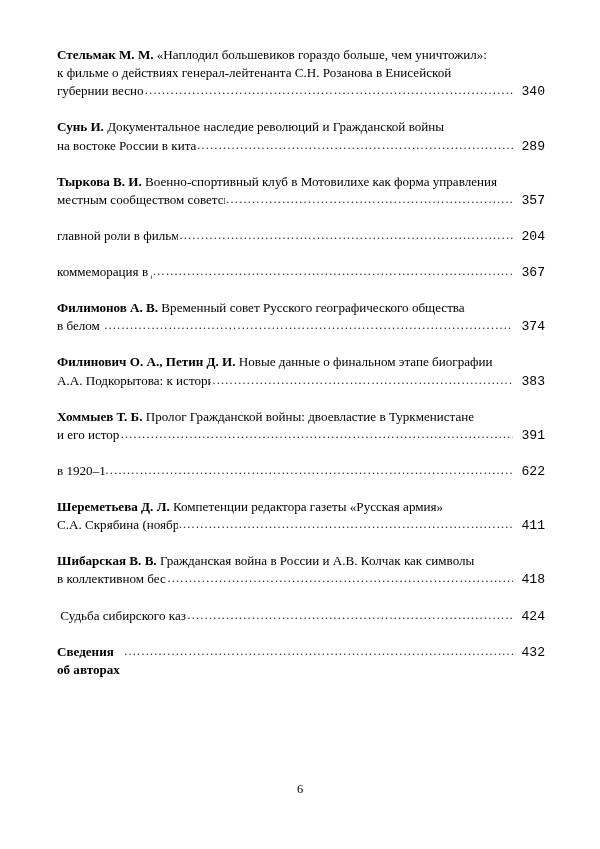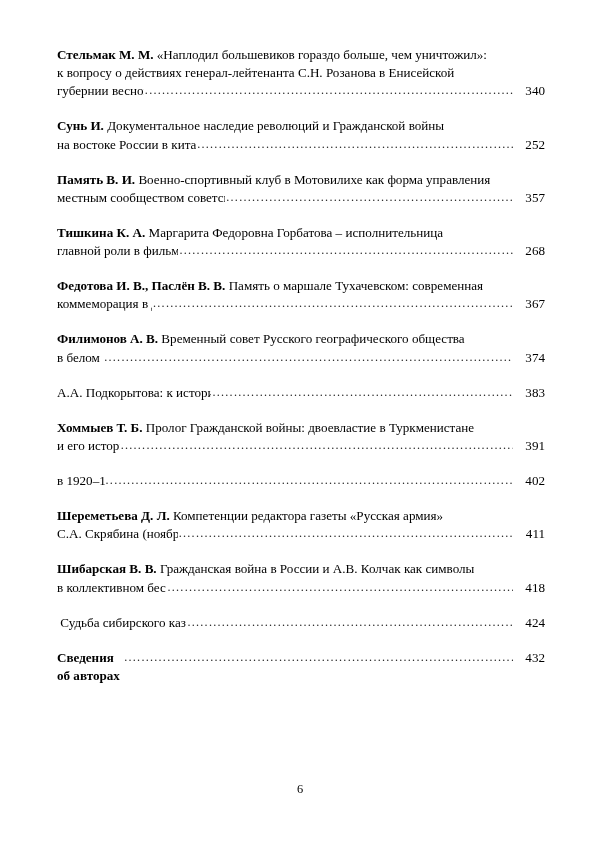--- a/index.html
+++ b/index.html
@@ -74,20 +74,21 @@
   }
   .leader-dots::before {
     content: "........................................................................................................................................................................";
   }
   .page-num {
     flex: 0 0 auto;
     text-align: right;
     min-width: 26px;
     padding-left: 5px;
     font-size: 13.1px;
+    font-family: Liberation Mono, monospace;
   }
 
   
   .entry-line {
     display: block;
   }
 
   .folio {
     position: absolute;
     left: 0;
@@ -101,80 +102,79 @@
 </style>
 </head>
 <body>
 
 <div class="page">
 
   <div class="toc" id="toc-list">
       <div class="entry">
         <div class="entry-body">
           <div class="entry-line"><span class="author">Стельмак М. М.</span><span class="title"> «Наплодил большевиков гораздо больше, чем уничтожил»:</span></div>
-          <div class="entry-line title">к вопросу о действиях генерал-лейтенанта С.Н. Розанова в Енисейской</div>
+          <div class="entry-line title">к фильме о действиях генерал-лейтенанта С.Н. Розанова в Енисейской</div>
           <div class="leader-row">
             <span class="leader-tail">губернии весной-летом 1919 г.</span>
             <span class="leader-dots"></span>
             <span class="page-num">340</span>
           </div>
         </div>
       </div>
       <div class="entry">
         <div class="entry-body">
           <div class="entry-line"><span class="author">Сунь И.</span><span class="title"> Документальное наследие революций и Гражданской войны</span></div>
           <div class="leader-row">
             <span class="leader-tail">на востоке России в китайских государственных архивах</span>
             <span class="leader-dots"></span>
-            <span class="page-num">252</span>
-          </div>
-        </div>
-      </div>
-      <div class="entry">
-        <div class="entry-body">
-          <div class="entry-line"><span class="author">Память В. И.</span><span class="title"> Военно-спортивный клуб в Мотовилихе как форма управления</span></div>
+            <span class="page-num">289</span>
+          </div>
+        </div>
+      </div>
+      <div class="entry">
+        <div class="entry-body">
+          <div class="entry-line"><span class="author">Тыркова В. И.</span><span class="title"> Военно-спортивный клуб в Мотовилихе как форма управления</span></div>
           <div class="leader-row">
             <span class="leader-tail">местным сообществом советской молодежи в условиях Гражданской войны</span>
             <span class="leader-dots"></span>
             <span class="page-num">357</span>
           </div>
         </div>
       </div>
       <div class="entry">
         <div class="entry-body">
-          <div class="entry-line"><span class="author">Тишкина К. А.</span><span class="title"> Маргарита Федоровна Горбатова – исполнительница</span></div>
           <div class="leader-row">
             <span class="leader-tail">главной роли в фильме «Красный газ» (1924 г.)</span>
             <span class="leader-dots"></span>
-            <span class="page-num">268</span>
-          </div>
-        </div>
-      </div>
-      <div class="entry">
-        <div class="entry-body">
-          <div class="entry-line"><span class="author">Федотова И. В., Паслён В. В.</span><span class="title"> Память о маршале Тухачевском: современная</span></div>
+            <span class="page-num">204</span>
+          </div>
+        </div>
+      </div>
+      <div class="entry">
+        <div class="entry-body">
           <div class="leader-row">
             <span class="leader-tail">коммеморация в Донецке и Омске</span>
             <span class="leader-dots"></span>
             <span class="page-num">367</span>
           </div>
         </div>
       </div>
       <div class="entry">
         <div class="entry-body">
           <div class="entry-line"><span class="author">Филимонов А. В.</span><span class="title"> Временный совет Русского географического общества</span></div>
           <div class="leader-row">
             <span class="leader-tail">в белом Омске</span>
             <span class="leader-dots"></span>
             <span class="page-num">374</span>
           </div>
         </div>
       </div>
       <div class="entry">
         <div class="entry-body">
+          <div class="entry-line"><span class="author">Филинович О. А., Петин Д. И.</span><span class="title"> Новые данные о финальном этапе биографии</span></div>
           <div class="leader-row">
             <span class="leader-tail">А.А. Подкорытова: к истории «Белогвардейского заговора» 1933 г.</span>
             <span class="leader-dots"></span>
             <span class="page-num">383</span>
           </div>
         </div>
       </div>
       <div class="entry">
         <div class="entry-body">
           <div class="entry-line"><span class="author">Хоммыев Т. Б.</span><span class="title"> Пролог Гражданской войны: двоевластие в Туркменистане</span></div>
@@ -183,21 +183,21 @@
             <span class="leader-dots"></span>
             <span class="page-num">391</span>
           </div>
         </div>
       </div>
       <div class="entry">
         <div class="entry-body">
           <div class="leader-row">
             <span class="leader-tail">в 1920–1922 гг.</span>
             <span class="leader-dots"></span>
-            <span class="page-num">402</span>
+            <span class="page-num">622</span>
           </div>
         </div>
       </div>
       <div class="entry">
         <div class="entry-body">
           <div class="entry-line"><span class="author">Шереметьева Д. Л.</span><span class="title"> Компетенции редактора газеты «Русская армия»</span></div>
           <div class="leader-row">
             <span class="leader-tail">С.А. Скрябина (ноябрь 1918 – февраль 1919 г.)</span>
             <span class="leader-dots"></span>
             <span class="page-num">411</span>

